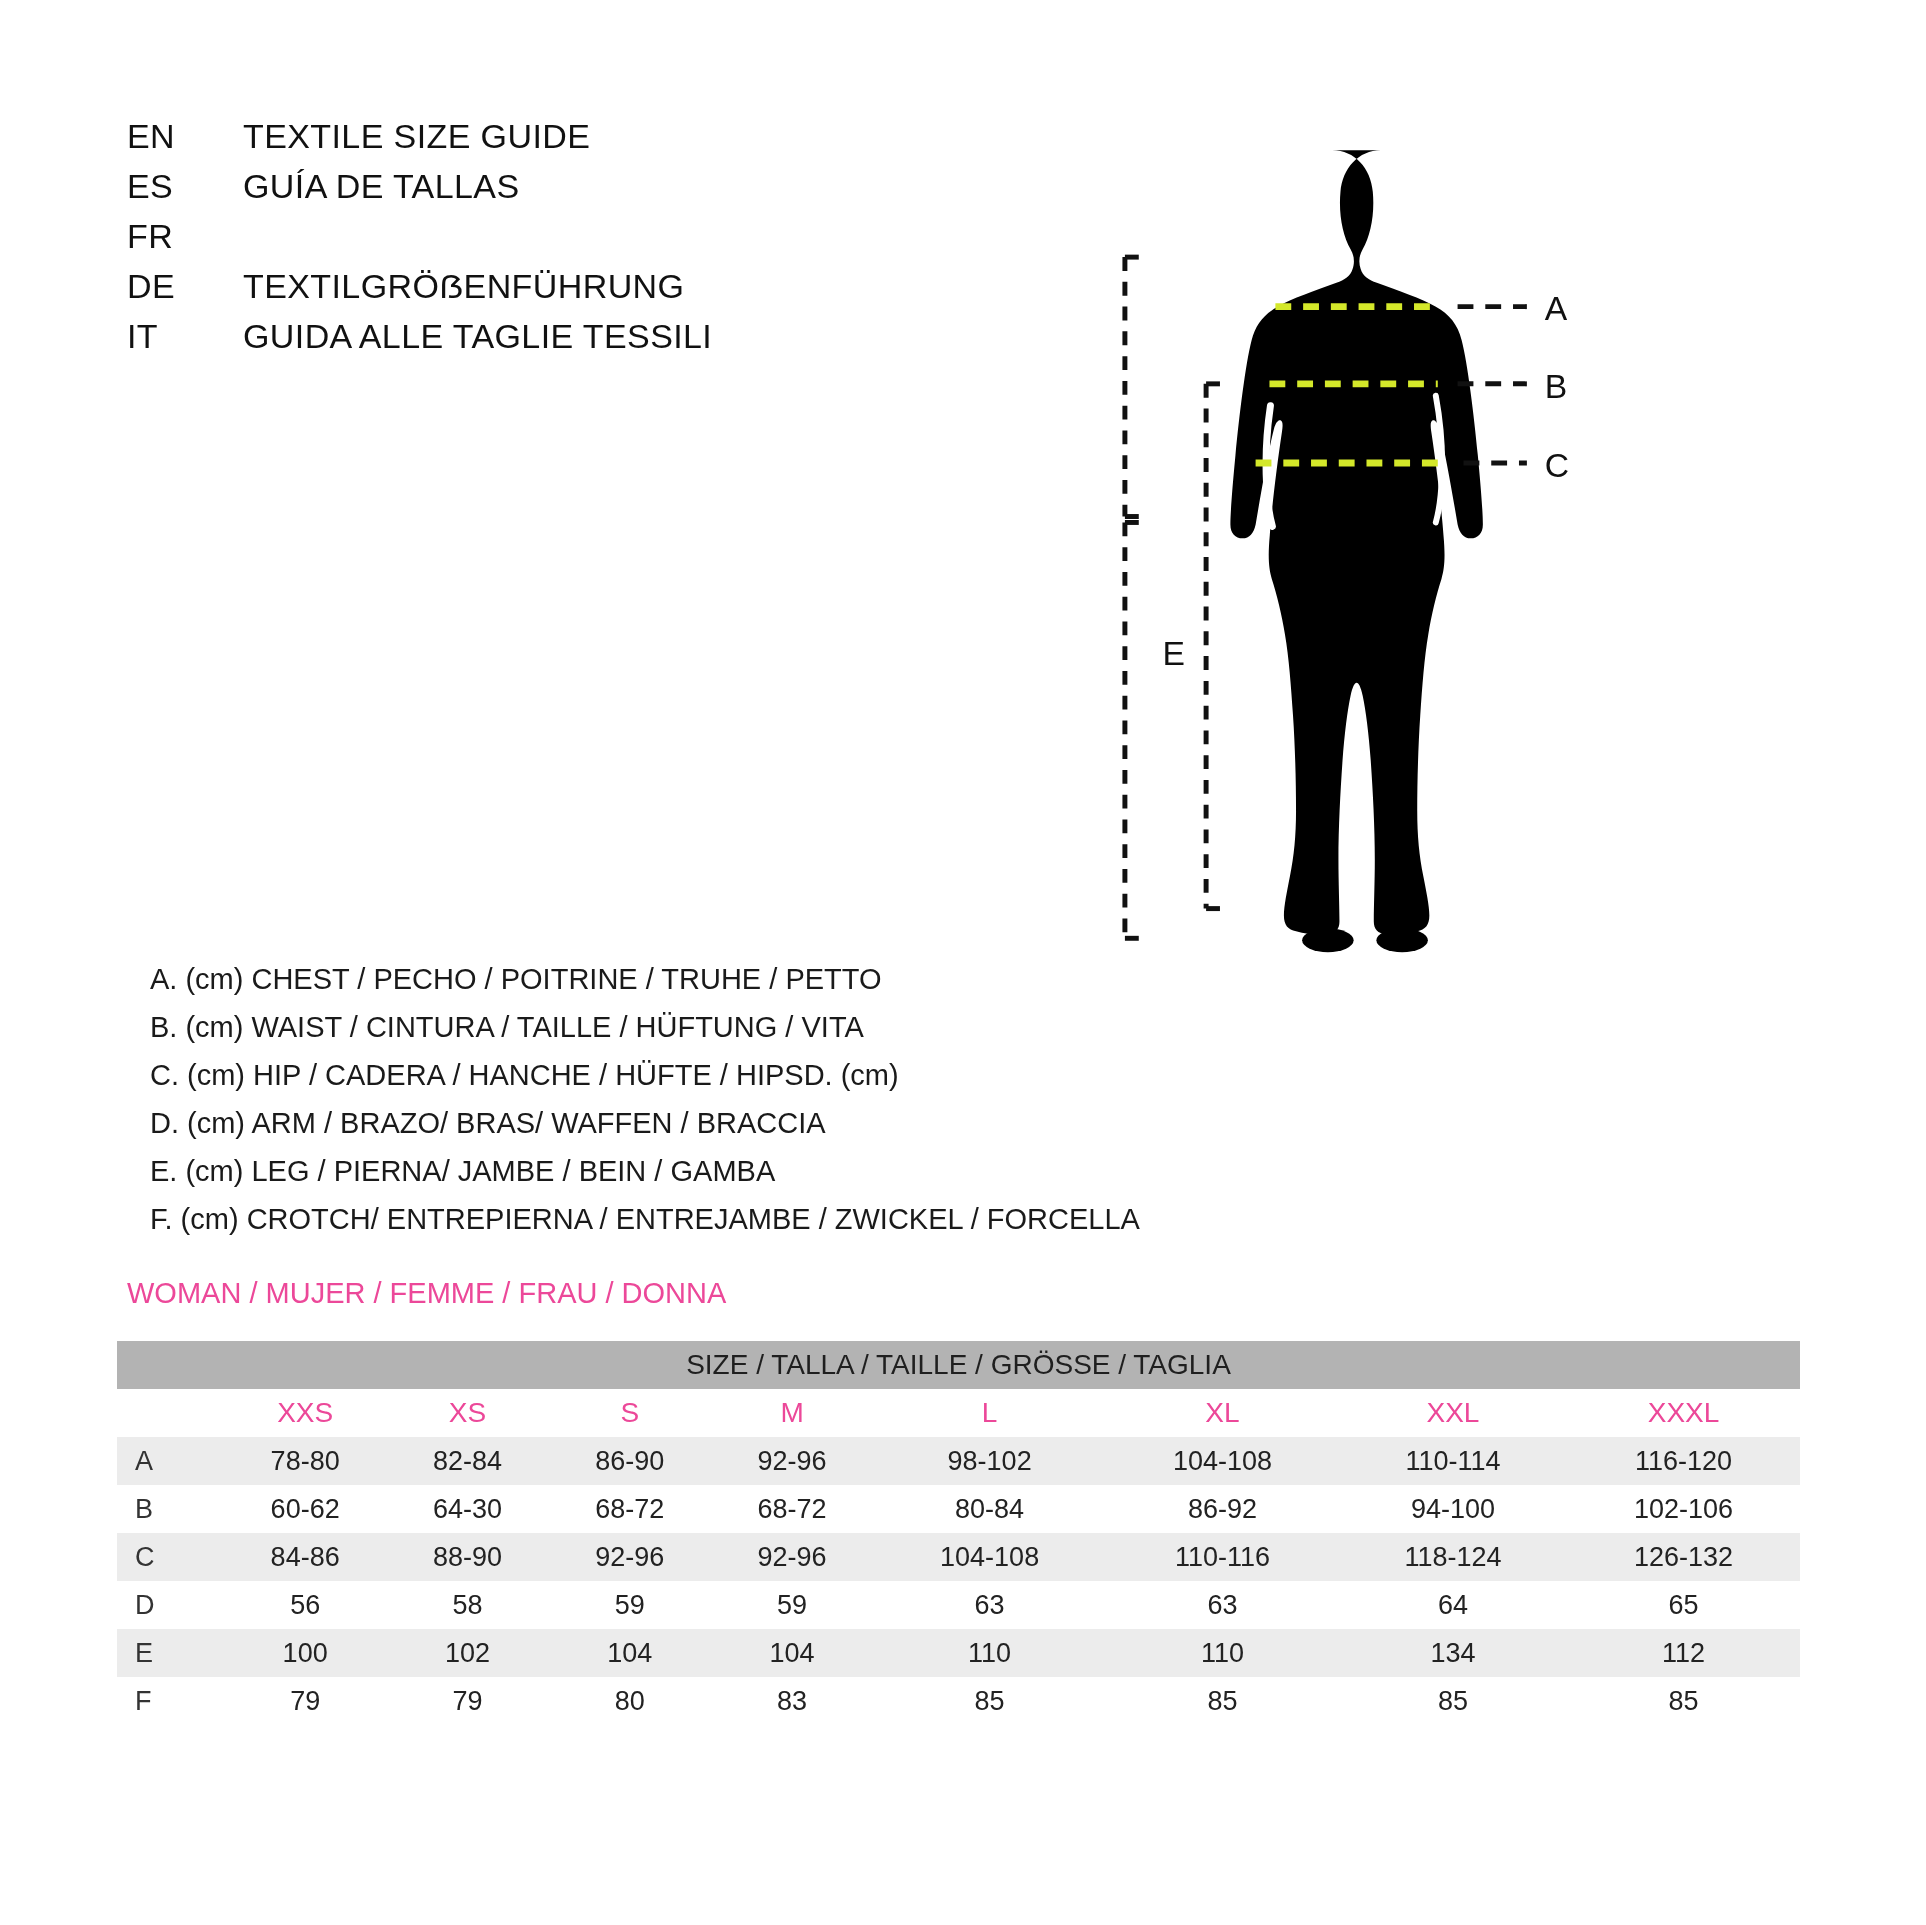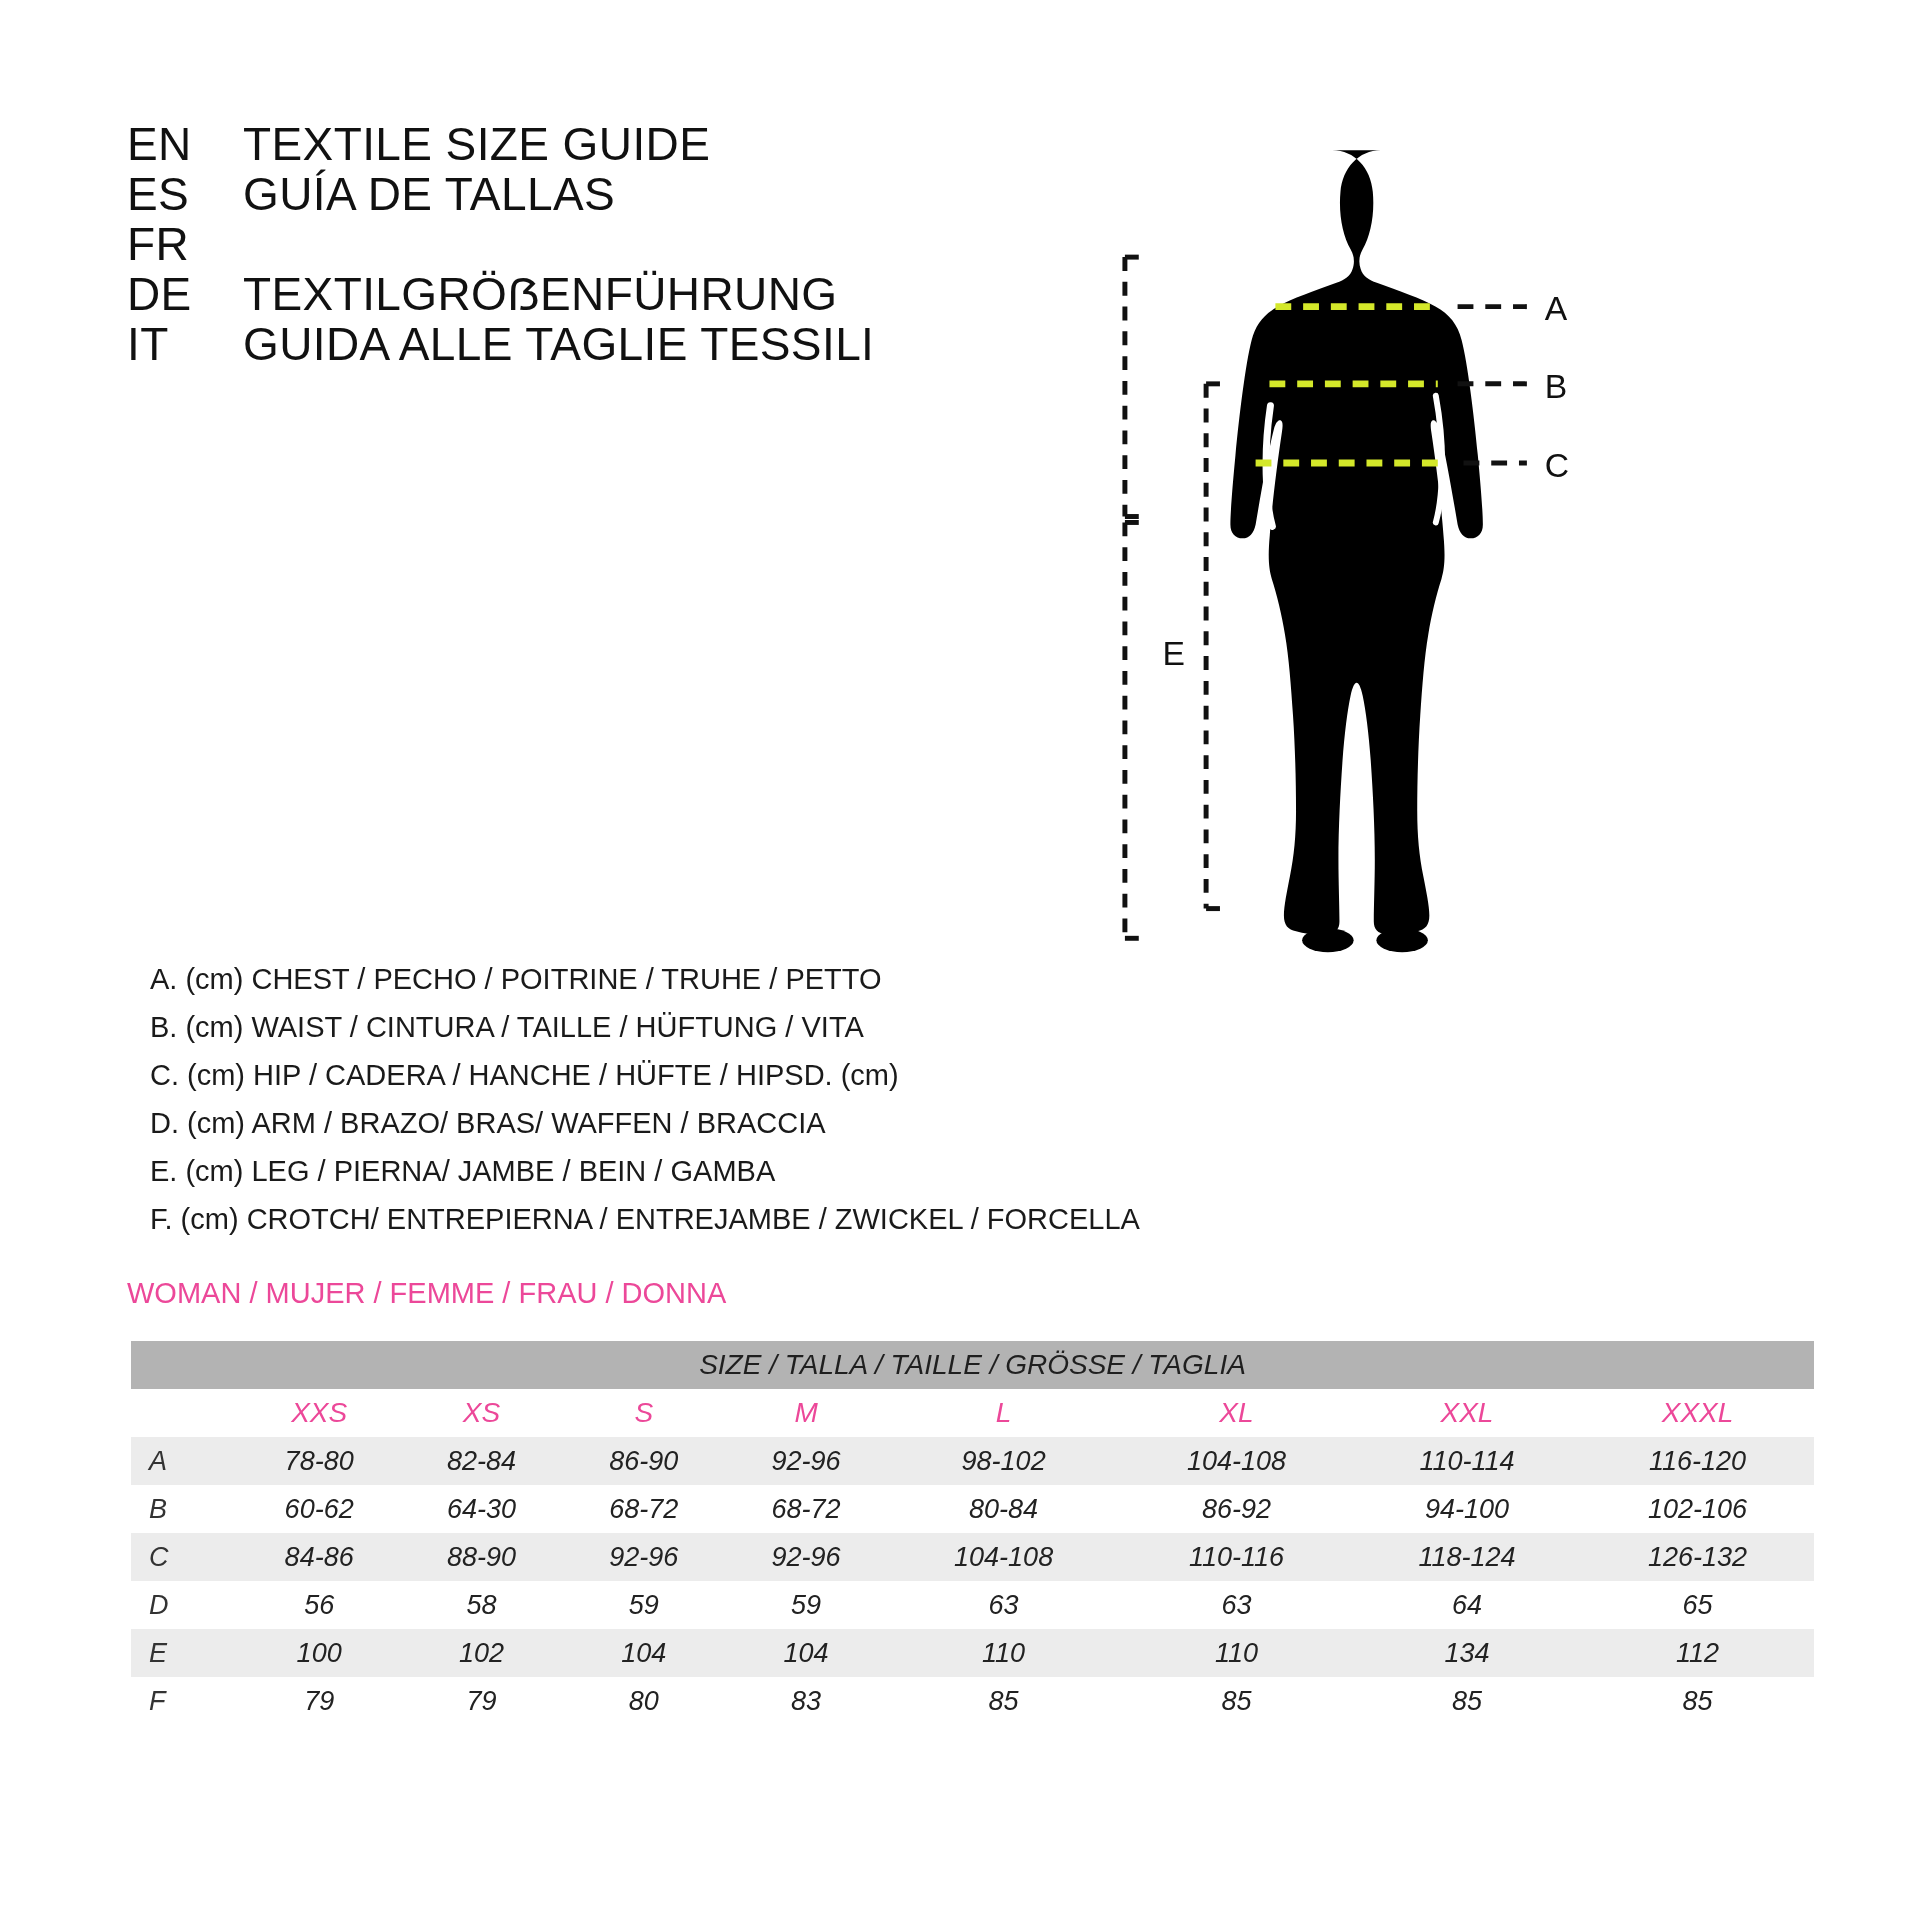--- a/index.html
+++ b/index.html
@@ -20,21 +20,21 @@
   .title-block {
     position: absolute;
     left: 127px;
     top: 117px;
     width: 812px;
   }
   .title-row {
     display: flex;
     align-items: baseline;
     height: 50px;
-    font-size: 46px;
+    font-size: 34px;
     letter-spacing: 0.4px;
     color: #111111;
   }
   .title-lang {
     width: 116px;
     flex: 0 0 116px;
   }
   .title-text {
     flex: 1 1 auto;
   }
@@ -71,24 +71,23 @@
     width: 713px;
     height: 1099px;
   }
   .figure-wrap svg {
     display: block;
   }
 
   
   .table-wrap {
     position: absolute;
-    left: 131px;
+    left: 117px;
     top: 1341px;
     width: 1683px;
-    font-style: italic;
   }
   table.size-table {
     border-collapse: collapse;
     width: 1683px;
     font-size: 27px;
     color: #222222;
   }
   table.size-table td, table.size-table th {
     padding: 0;
     height: 48px;

